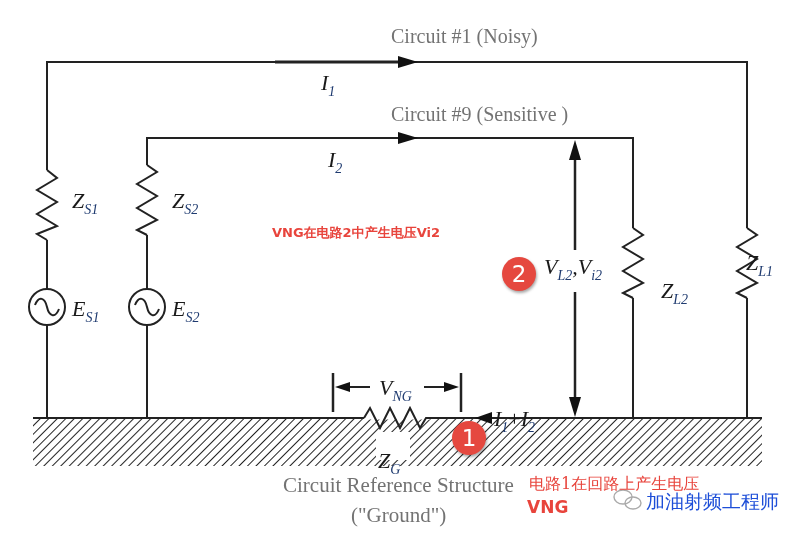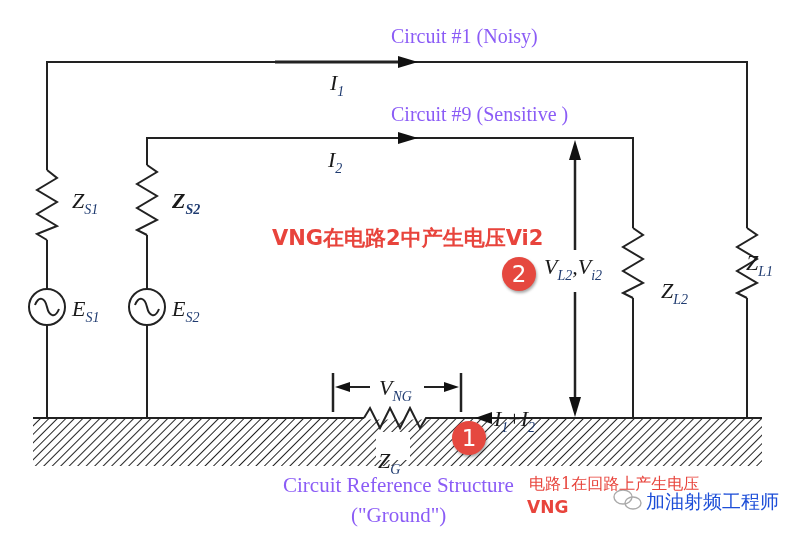--- a/index.html
+++ b/index.html
@@ -1,18 +1,18 @@
 <!DOCTYPE html>
 <html><head>
 <meta charset="utf-8">
 <style>
   html, body { margin:0; padding:0; background:#ffffff; }
   body { width:809px; height:535px; position:relative; overflow:hidden; font-family:"Liberation Serif", serif; }
   #diagram { position:absolute; left:0; top:0; width:809px; height:535px; }
-  .lbl { position:absolute; color:#8b5cf6; font-family:"Liberation Serif", serif; white-space:nowrap; }
+  .lbl { position:absolute; color:#737373; font-family:"Liberation Serif", serif; white-space:nowrap; }
   .title { font-size:20px; }
   .var { font-style:italic; font-size:22px; color:#1a1a1a; }
   .var sub { font-size:14px; vertical-align:-6px; font-style:italic; color:#1f3b70; }
   .red { position:absolute; color:#e8443c; font-family:"DejaVu Sans", sans-serif; font-weight:bold; white-space:nowrap; }
   .badge { position:absolute; width:34px; height:34px; border-radius:50%; background:#e5483f; color:#fff; font-family:"DejaVu Sans", sans-serif; font-size:23px; text-align:center; line-height:34px; box-shadow:1px 2px 3px rgba(0,0,0,0.35); }
   .wm { position:absolute; color:#1d4ed8; font-family:"DejaVu Sans", sans-serif; font-size:19px; white-space:nowrap; }
 </style>
 </head>
 <body>
 
@@ -84,39 +84,39 @@
     <ellipse cx="623" cy="497" rx="9" ry="7"></ellipse>
     <ellipse cx="633" cy="503" rx="8" ry="6"></ellipse>
   </g>
 
   <rect x="280" y="470" width="250" height="60" fill="#fff"></rect>
 </svg>
 
 <div class="lbl title" style="left:391px; top:25px;">Circuit #1 (Noisy)</div>
 <div class="lbl title" style="left:391px; top:103px;">Circuit #9 (Sensitive )</div>
 
-<div class="lbl var" style="left:330px; top:70px;"><span>I</span><sub>1</sub></div>
+<div class="lbl var" style="left:321px; top:70px;"><span>I</span><sub>1</sub></div>
 <div class="lbl var" style="left:328px; top:147px;"><span>I</span><sub>2</sub></div>
 
 <div class="lbl var" style="left:72px; top:188px;"><span>Z</span><sub>S1</sub></div>
-<div class="lbl var" style="left:172px; top:188px;font-weight:bold;"><span>Z</span><sub>S2</sub></div>
+<div class="lbl var" style="left:172px; top:188px;"><span>Z</span><sub>S2</sub></div>
 <div class="lbl var" style="left:72px; top:296px;text-align:center;"><span>E</span><sub>S1</sub></div>
 <div class="lbl var" style="left:172px; top:296px;"><span>E</span><sub>S2</sub></div>
 <div class="lbl var" style="left:661px; top:250px;margin-top:28px;"><span>Z</span><sub>L2</sub></div>
 <div class="lbl var" style="left:746px; top:250px;"><span>Z</span><sub>L1</sub></div>
 <div class="lbl var" style="left:378px; top:428px;margin-top:20px;"><span>Z</span><sub>G</sub></div>
 
 <div class="lbl var" style="left:544px; top:254px;"><span>V</span><sub>L2</sub><span>,</span><span>V</span><sub>i2</sub></div>
 <div class="lbl var" style="left:379px; top:375px;"><span>V</span><sub>NG</sub></div>
 
 <div class="lbl var" style="left:494px; top:371px;margin-top:35px;"><span>I</span><sub>1</sub><span style="font-style:normal">+</span><span>I</span><sub>2</sub></div>
 
 <div class="lbl" style="left:283px; top:473px; font-size:21px;">Circuit Reference Structure</div>
 <div class="lbl" style="left:351px; top:503px; font-size:21px;">("Ground")</div>
 
-<div class="red" style="left:272px; top:224px; font-size:21px;">VNG在电路2中产生电压Vi2</div>
+<div class="red" style="left:272px; top:224px; font-size:13px;">VNG在电路2中产生电压Vi2</div>
 <div class="red" style="left:529px; top:474px; font-size:16px; font-weight:normal; font-family:'DejaVu Serif', serif;">电路1在回路上产生电压</div>
 <div class="red" style="left:527px; top:497px; font-size:17px;">VNG</div>
 
 <div class="badge" style="left:452px; top:421px;">1</div>
 <div class="badge" style="left:502px; top:257px;">2</div>
 
 <div class="wm" style="left:646px; top:489px;">加油射频工程师</div>
 
 </body></html>

